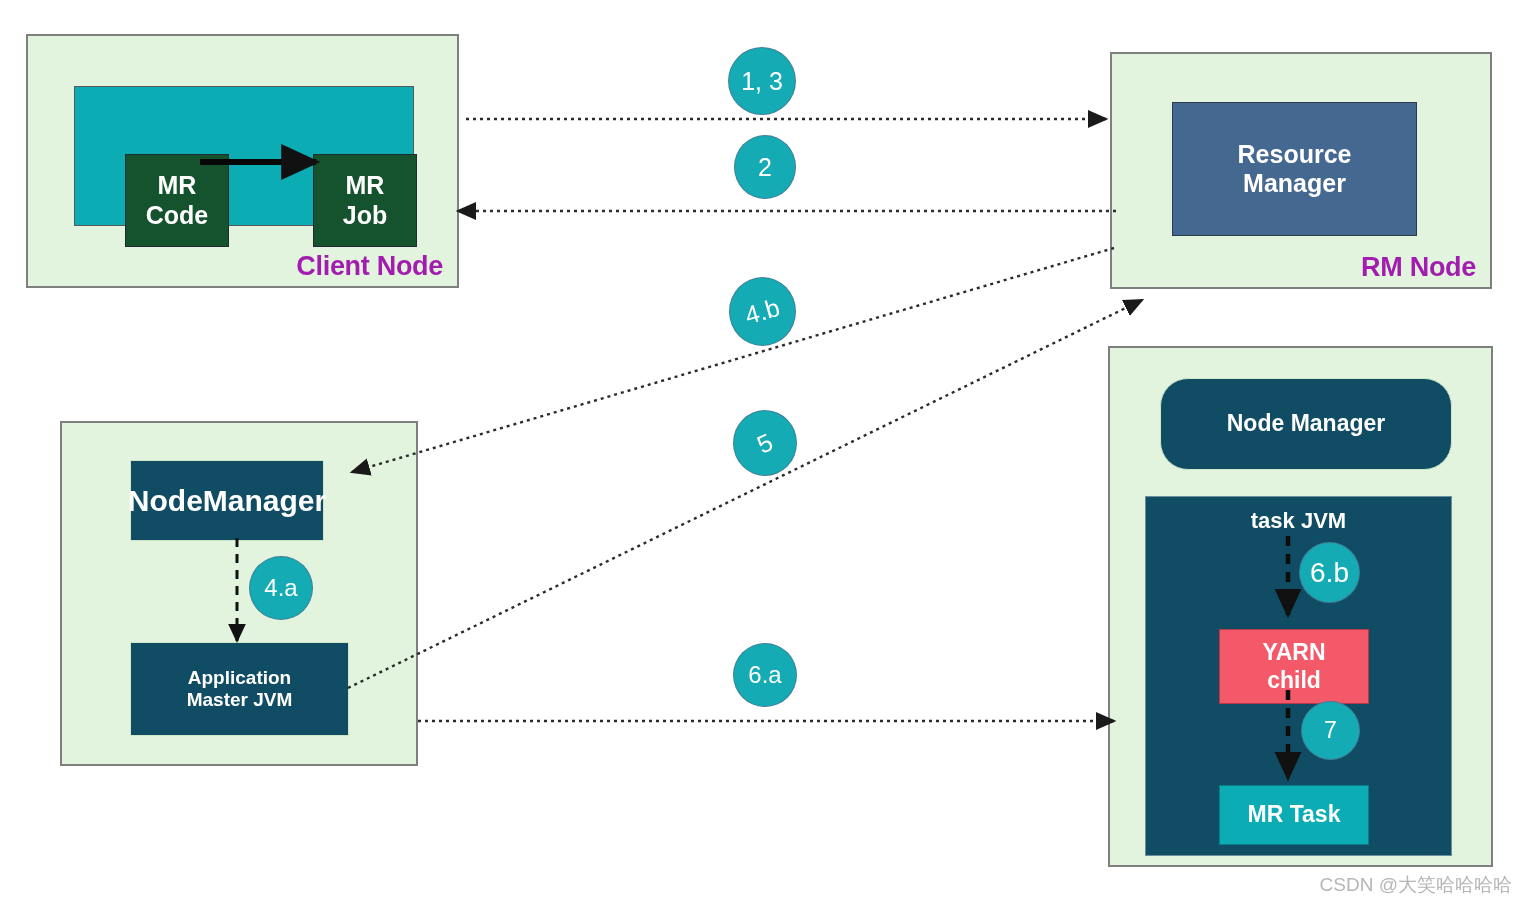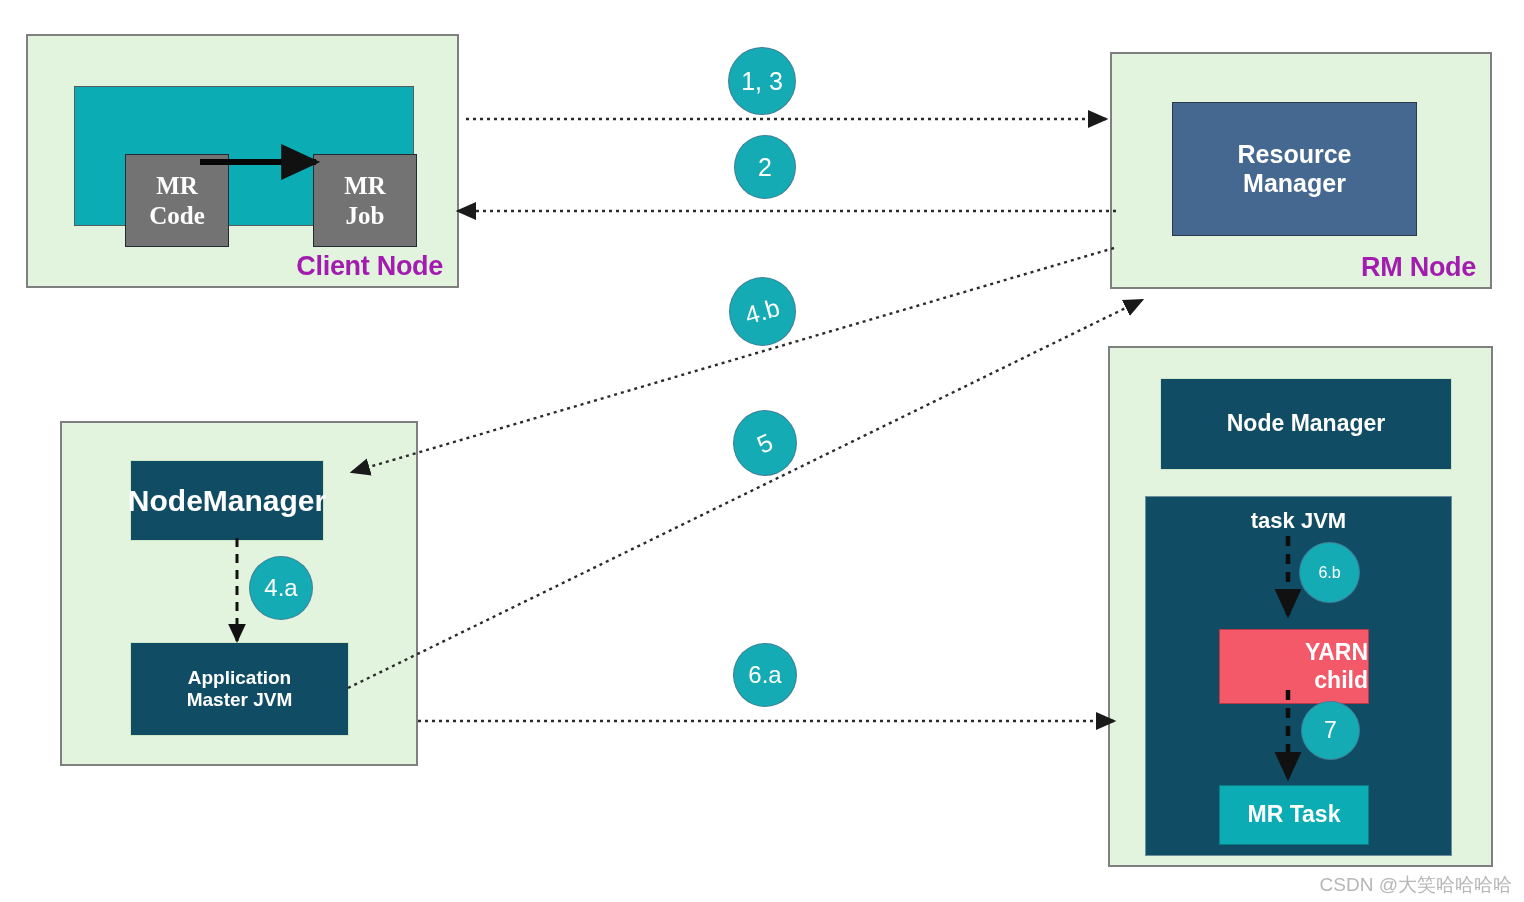--- a/index.html
+++ b/index.html
@@ -42,25 +42,25 @@
     box-sizing: border-box;
     display: flex;
     align-items: center;
     justify-content: center;
     text-align: center;
     color: #ffffff;
     font-weight: bold;
     line-height: 1.18;
   }
   .box-teal       { background: #0bacb4; border: 1px solid #5a5a5a; }
-  .box-blue       { background: #737373; border: 1px solid #222b33; font-family: Liberation Serif, serif; }
+  .box-blue       { background: #14532d; border: 1px solid #222b33; }
   .box-slate      { background: #456890; border: 1px solid #2b3a4a; }
   .box-navy       { background: #104c63; border: 1px solid #cfe7c7; }
   .box-navy-plain { background: #104c63; border: 1px solid #6d8f9c; }
-  .box-pink       { background: #f4596a; border: 1px solid #b8394a; align-items: flex-end; }
+  .box-pink       { background: #f4596a; border: 1px solid #b8394a; }
   .box-teal2      { background: #0bacb4; border: 1px solid #0a7d86; }
 
   
   .bubble {
     position: absolute;
     border-radius: 50%;
     background: #14abb4;
     color: #ffffff;
     display: flex;
     align-items: center;
@@ -156,21 +156,21 @@
       <span>Manager</span>
     </div>
 
     <div class="box box-navy" style="left:68px; top:219px; width:219px; height:94px; font-size:19px; flex-direction:column;">
       <span>Application</span>
       <span>Master JVM</span>
     </div>
   </div>
 
   <div class="node-panel" style="left:1108px; top:346px; width:385px; height:521px;">
-    <div class="box box-navy" style="left:50px; top:30px; width:292px; height:92px; font-size:23px;">
+    <div class="box box-navy" style="left:50px; top:30px; width:292px; height:92px; font-size:23px;border-radius:28px;">
       <span>Node Manager</span>
     </div>
 
     <div class="box box-navy-plain" style="left:35px; top:148px; width:307px; height:360px; display:block;padding-left:13px;">
       <div style="position:absolute; left:0; right:0; top:11px; text-align:center;
                   color:#ffffff; font-size:22px; font-weight:bold;">task JVM</div>
 
       <div class="box box-pink" style="left:73px; top:132px; width:150px; height:75px; font-size:23px; flex-direction:column;">
         <span>YARN</span>
         <span>child</span>
@@ -199,21 +199,21 @@
   </div>
 
   <div class="bubble" style="left:734px; top:411px; width:62px; height:64px; font-size:25px;">
     <span style="display:inline-block; transform:rotate(-25deg);">5</span>
   </div>
 
   <div class="bubble" style="left:734px; top:644px; width:62px; height:62px; font-size:24px;justify-content:center;">
     <span>6.a</span>
   </div>
 
-  <div class="bubble" style="left:1300px; top:543px; width:59px; height:59px; font-size:16px;">
+  <div class="bubble" style="left:1300px; top:543px; width:59px; height:59px; font-size:28px;">
     <span>6.b</span>
   </div>
 
   <div class="bubble" style="left:1302px; top:702px; width:57px; height:57px; font-size:23px;">
     <span>7</span>
   </div>
 
   <div id="watermark">CSDN @大笑哈哈哈哈</div>
 
 </div>

